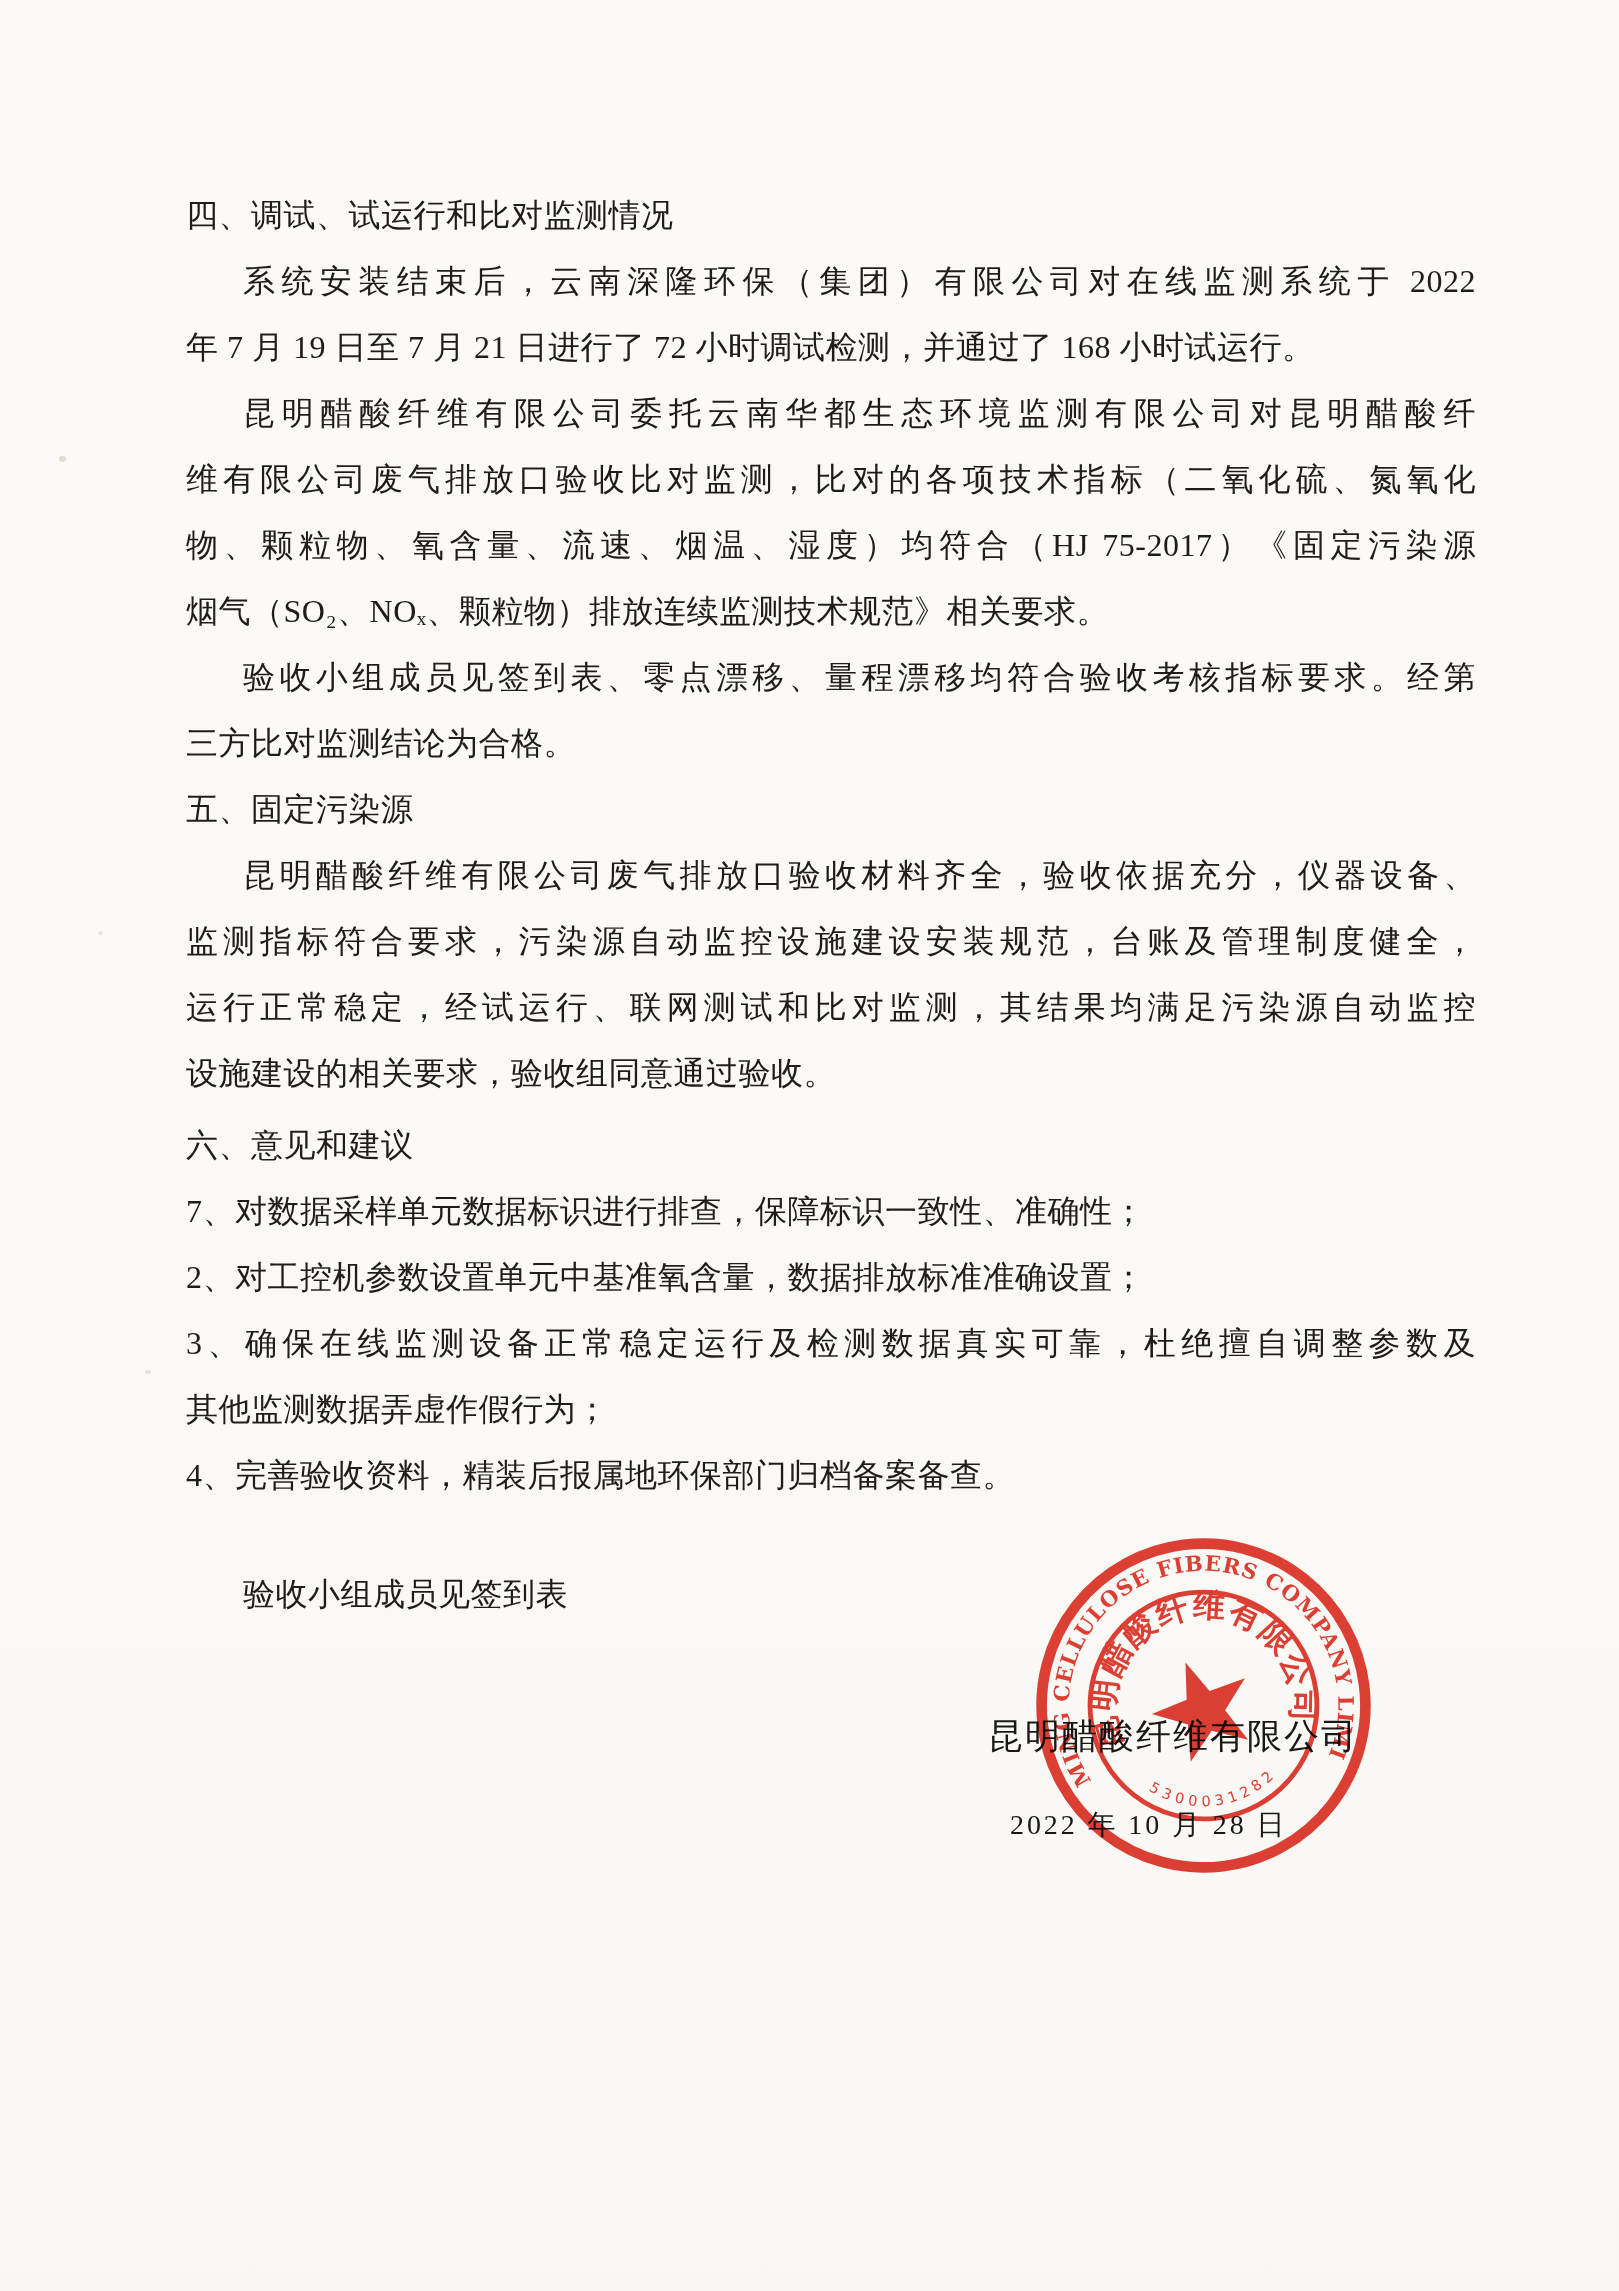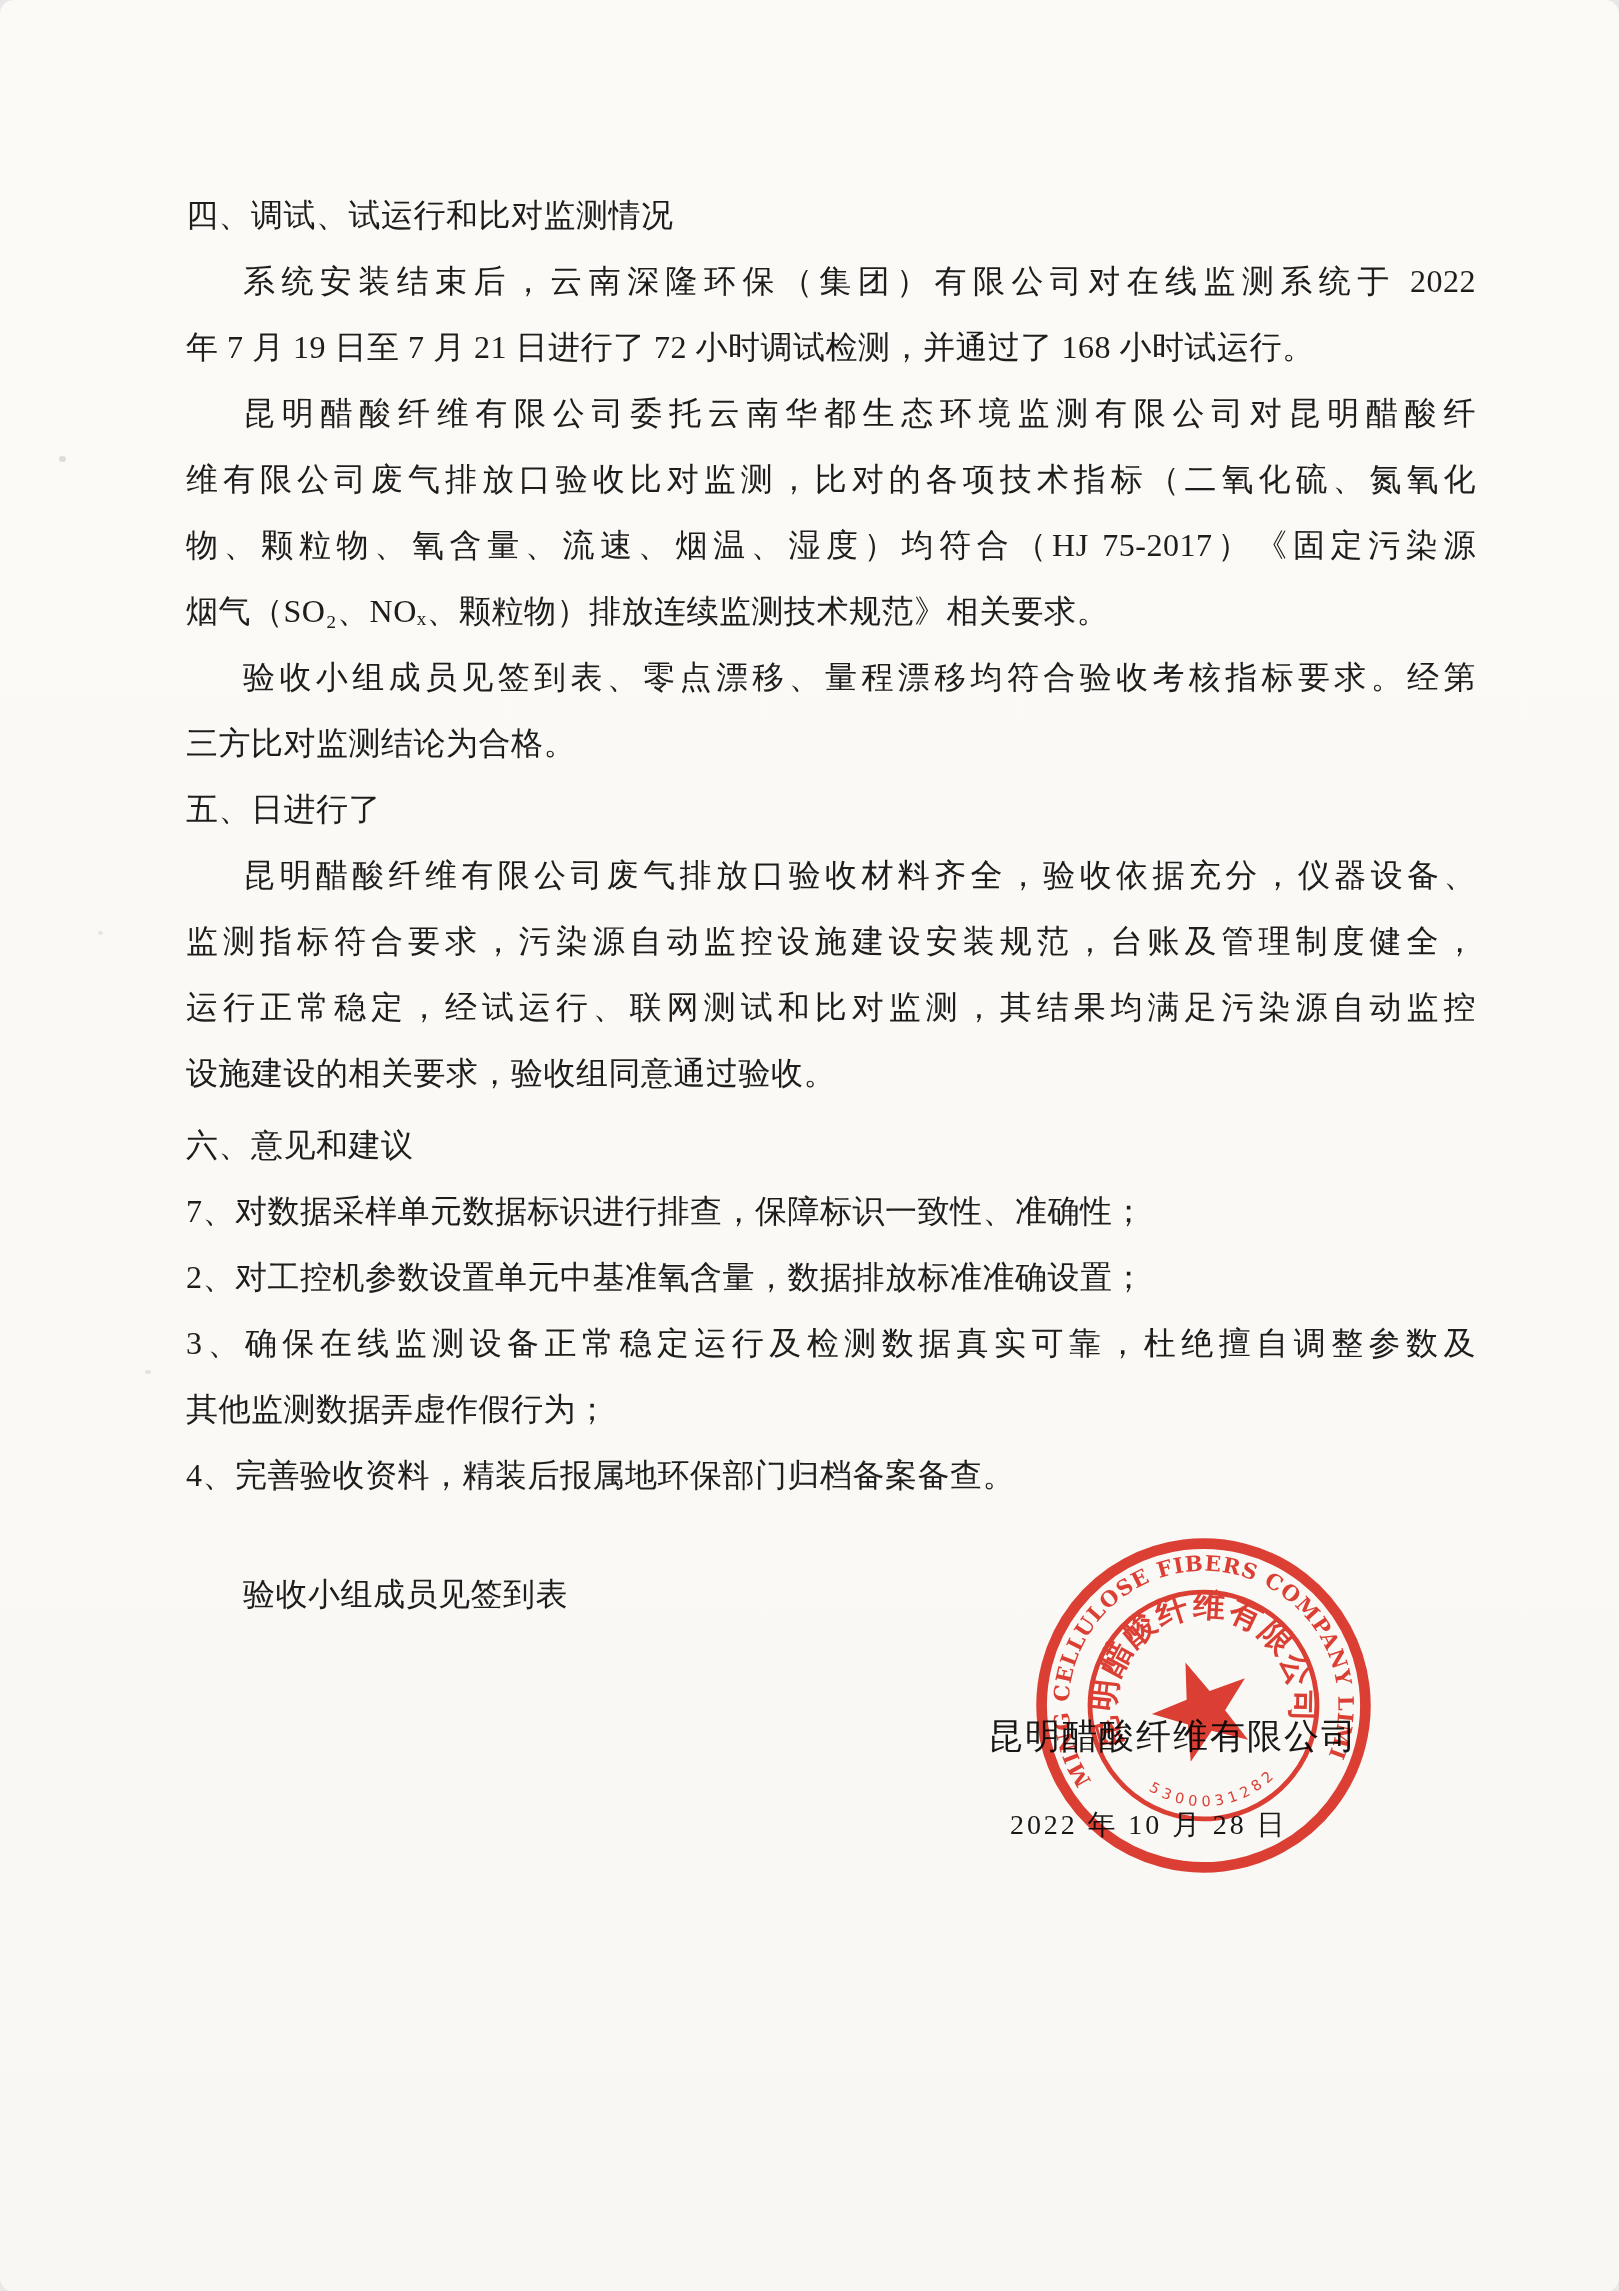--- a/index.html
+++ b/index.html
@@ -8,21 +8,20 @@
     font-family:"Liberation Serif","DejaVu Serif",serif;
   }
   .page{
     position:relative;
     width:1619px;height:2292px;
     margin:0 auto;
     background:#fbfaf7;
     background-image:linear-gradient(180deg,#fbfaf7 0%,#faf9f6 60%,#f8f7f4 100%);
     overflow:hidden;
     color:#1c1c1c;
-    border-radius:14px;
   }
   .doc-body{
     position:absolute;
     left:186px;
     top:182px;
     width:1290px;
   }
   .line{
     font-size:32px;
     line-height:66px;
@@ -79,21 +78,21 @@
   <div class="doc-body">
       <div class="line heading">四、调试、试运行和比对监测情况</div>
       <div class="line indent justify">系统安装结束后，云南深隆环保（集团）有限公司对在线监测系统于 2022</div>
       <div class="line">年 7 月 19 日至 7 月 21 日进行了 72 小时调试检测，并通过了 168 小时试运行。</div>
       <div class="line indent justify">昆明醋酸纤维有限公司委托云南华都生态环境监测有限公司对昆明醋酸纤</div>
       <div class="line justify">维有限公司废气排放口验收比对监测，比对的各项技术指标（二氧化硫、氮氧化</div>
       <div class="line justify">物、颗粒物、氧含量、流速、烟温、湿度）均符合（HJ 75-2017）《固定污染源</div>
       <div class="line">烟气（SO₂、NOₓ、颗粒物）排放连续监测技术规范》相关要求。</div>
       <div class="line indent justify">验收小组成员见签到表、零点漂移、量程漂移均符合验收考核指标要求。经第</div>
       <div class="line">三方比对监测结论为合格。</div>
-      <div class="line heading">五、日进行了</div>
+      <div class="line heading">五、固定污染源</div>
       <div class="line indent justify">昆明醋酸纤维有限公司废气排放口验收材料齐全，验收依据充分，仪器设备、</div>
       <div class="line justify">监测指标符合要求，污染源自动监控设施建设安装规范，台账及管理制度健全，</div>
       <div class="line justify">运行正常稳定，经试运行、联网测试和比对监测，其结果均满足污染源自动监控</div>
       <div class="line">设施建设的相关要求，验收组同意通过验收。</div>
       <div class="line heading" style="margin-top: 5.9px;">六、意见和建议</div>
       <div class="line">7、对数据采样单元数据标识进行排查，保障标识一致性、准确性；</div>
       <div class="line">2、对工控机参数设置单元中基准氧含量，数据排放标准准确设置；</div>
       <div class="line justify">3、确保在线监测设备正常稳定运行及检测数据真实可靠，杜绝擅自调整参数及</div>
       <div class="line">其他监测数据弄虚作假行为；</div>
       <div class="line">4、完善验收资料，精装后报属地环保部门归档备案备查。</div>

